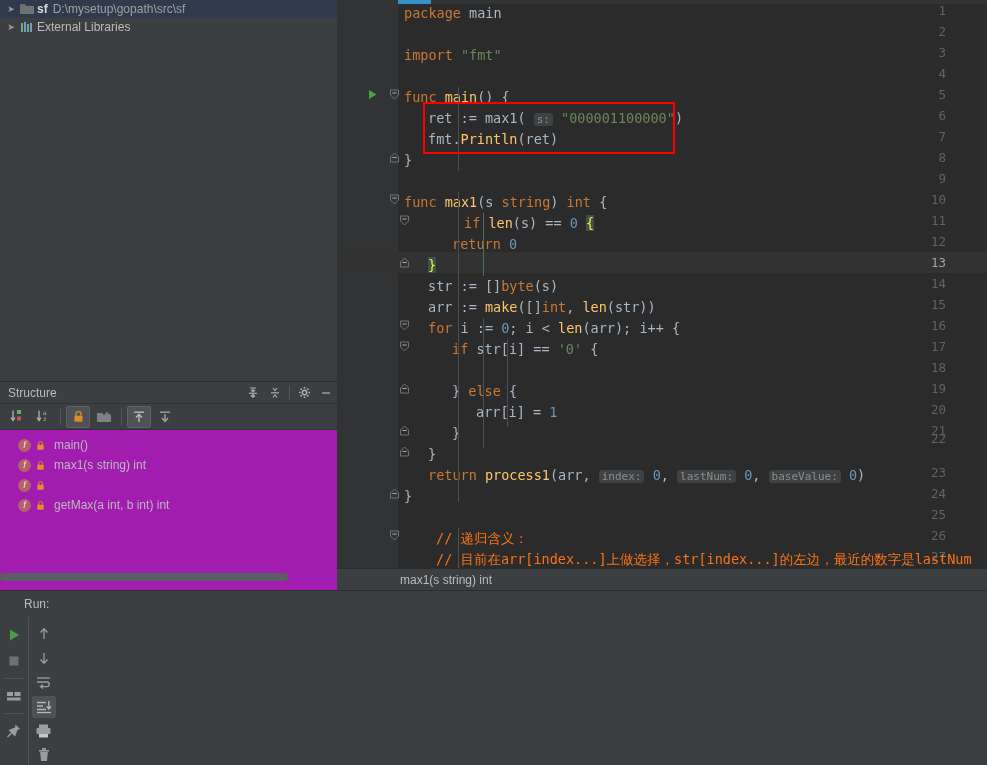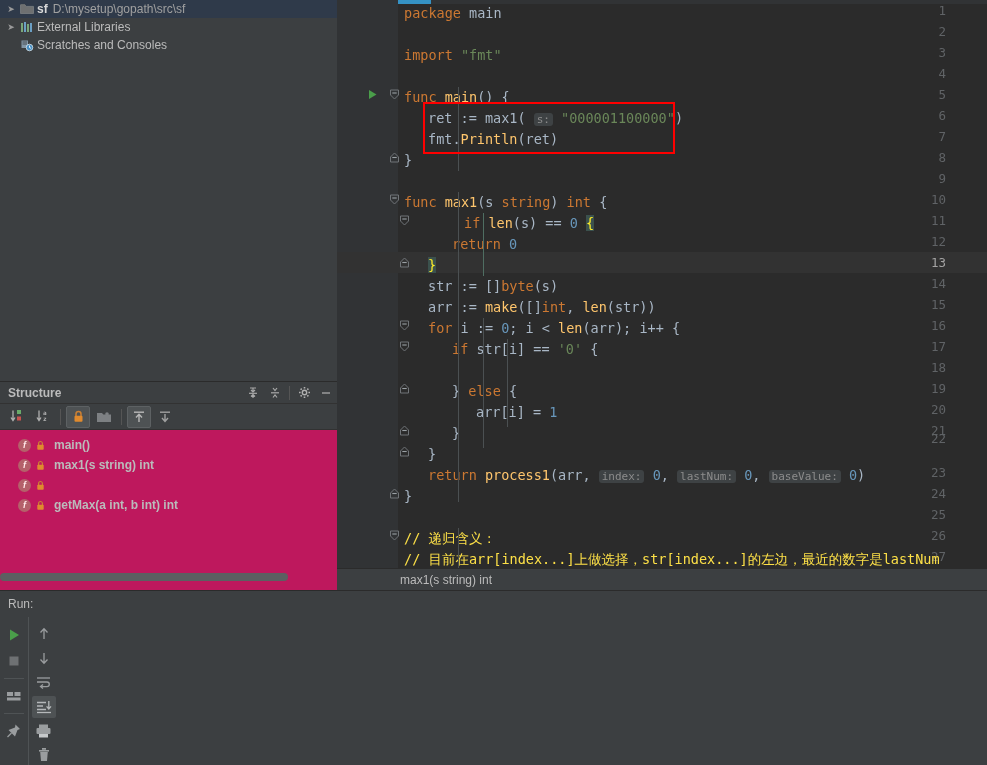--- a/index.html
+++ b/index.html
@@ -28,21 +28,21 @@
   }
   .arrow.blank { color: transparent; }
   .ico { width: 17px; flex: 0 0 17px; display:flex; align-items:center; justify-content:center; }
   .tree-label { margin-left: 2px; }
   .tree-label b { color: #d8d8d8; font-weight: bold; }
   .tree-path { color: #a0a0a0; margin-left: 5px; }
 
   
   .structure-pane {
     position: absolute; left: 0; top: 381px; width: 337px; height: 209px;
-    background: #be185d; border-top: 1px solid #2b2b2b; font-weight: bold;
+    background: #a21caf; border-top: 1px solid #2b2b2b;
   }
   .structure-header {
     height: 22px; display: flex; align-items: center;
     background: #3c3f41; border-bottom: 1px solid #323232;
     padding-left: 8px;
   }
   .structure-title { font-size: 12px; color: #bbbbbb; flex: 1; }
   .hdr-btn {
     width: 22px; height: 20px; display:flex; align-items:center; justify-content:center;
     cursor: pointer;
@@ -110,21 +110,21 @@
   .code-line {
     position:absolute; left:0; height:21px; line-height:21px; white-space:pre;
     font-family:"DejaVu Sans Mono", monospace; font-size:13.5px; color:#a9b7c6;
   }
   .hl-row { position:absolute; left:0; width:650px; height:21px; background:#323232; }
 
   .kw  { color:#cc7832; }
   .str { color:#6a8759; }
   .num { color:#6897bb; }
   .fn  { color:#ffc66d; }
-  .cmt { color:#fde047; }
+  .cmt { color:#f97316;margin-left:32px; }
   .txt { color:#a9b7c6; }
   .brace-hl { background:#3b514d; color:#ffef28; }
 
   .param-hint {
     background:#3e4244; color:#8c8c8c; border-radius:3px;
     padding:0 3px; font-size:11px; font-family:"DejaVu Sans Mono", monospace;
   }
 
   .red-box {
     position:absolute; border:2px solid #ff0000; pointer-events:none;
@@ -136,21 +136,21 @@
   .breadcrumb-bar {
     position:absolute; left:337px; top:568px; width:650px; height:22px;
     background:#3c3f41; border-top:1px solid #2b2b2b;
     display:flex; align-items:center; padding-left:63px;
     font-size:12px; color:#bbbbbb;
   }
 
   
   .run-panel {
     position:absolute; left:0; top:590px; width:987px; height:175px;
-    background:#3c3f41; border-top:1px solid #2b2b2b;
+    background:#3c3f41; border-top:1px solid #2b2b2b;padding-left:16px;
   }
   .run-header { height:26px; display:flex; align-items:center; padding-left:8px; }
   .run-label { font-size:12px; color:#bbbbbb; margin-right:14px; }
   .run-tab {
     display:flex; align-items:center; height:26px; padding:0 6px;
     border-bottom:2px solid #9a9a9a; font-size:12px; color:#bbbbbb; cursor:pointer;
   }
   .run-tab .tab-close { margin-left:8px; color:#999; font-size:12px; }
 
   .run-left-toolbar {
@@ -209,32 +209,20 @@
         <svg width="13" height="12" viewBox="0 0 13 12">
           <rect x="1" y="2" width="2" height="9" fill="#7aa87a"></rect>
           <rect x="4" y="1" width="2" height="10" fill="#6b9fc4"></rect>
           <rect x="7" y="3" width="2" height="8" fill="#7aa87a"></rect>
           <rect x="10" y="2" width="2" height="9" fill="#6b9fc4"></rect>
         </svg>
       </span>
       <span class="tree-label">External Libraries</span>
     </div>
 
-    <div class="tree-row">
-      <span class="arrow blank">➤</span>
-      <span class="ico">
-        <svg width="14" height="13" viewBox="0 0 14 13">
-          <path d="M1.5 1.5 L8 1.5 L8 9 L1.5 9 Z" fill="#8fa6b8" opacity="0.85"></path>
-          <path d="M2.5 3 L7 3 M2.5 5 L7 5" stroke="#3c3f41" stroke-width="0.8"></path>
-          <circle cx="9.5" cy="8.5" r="3.3" fill="#4a90c4" stroke="#d7e3ea" stroke-width="0.8"></circle>
-          <path d="M9.5 6.6 L9.5 8.5 L11 9.3" stroke="#ffffff" stroke-width="0.9" fill="none"></path>
-        </svg>
-      </span>
-      <span class="tree-label">Scratches and Consoles</span>
-    </div>
   </div>
 
   <div class="structure-pane">
 
     <div class="structure-header">
       <span class="structure-title">Structure</span>
 
       <span class="hdr-btn">
         <svg width="14" height="14" viewBox="0 0 14 14">
           <path d="M4 2 L10 2 M7 2.5 L7 5.5 M5 4 L7 6 L9 4" stroke="#a9a9a9" stroke-width="1.2" fill="none"></path>

